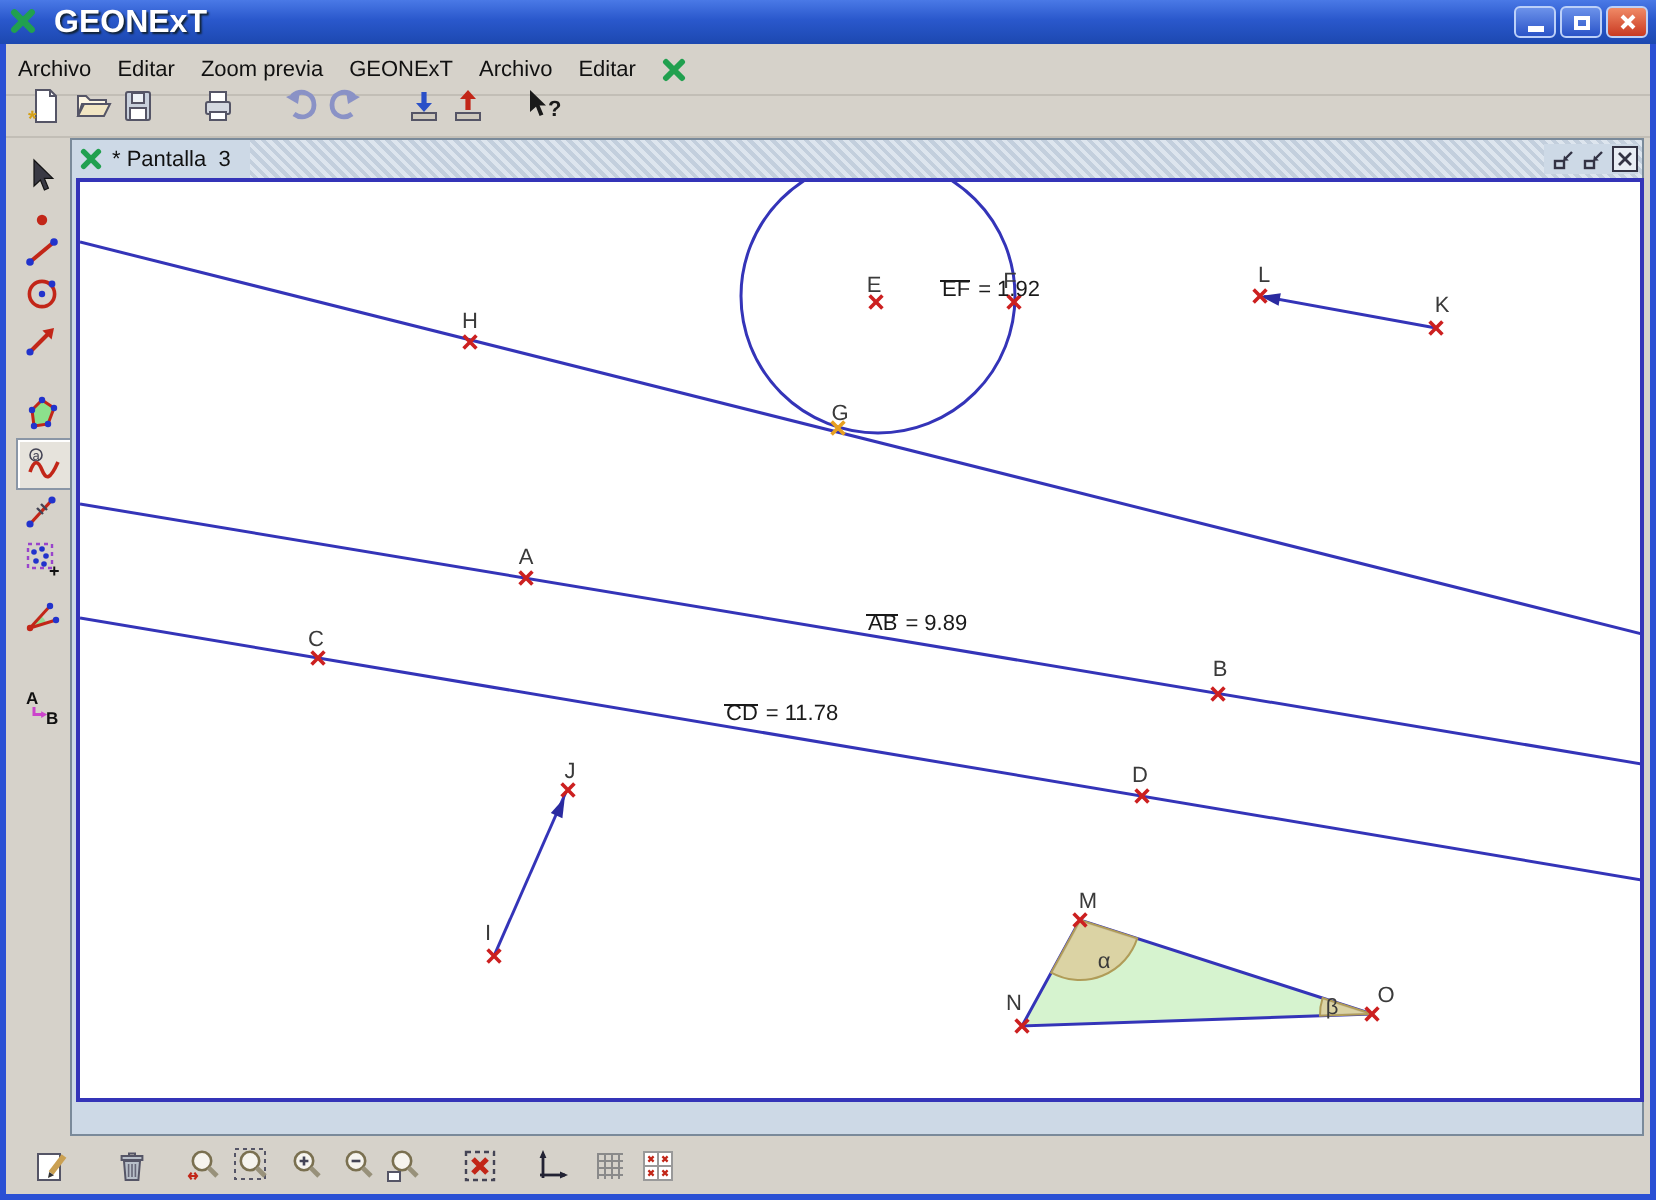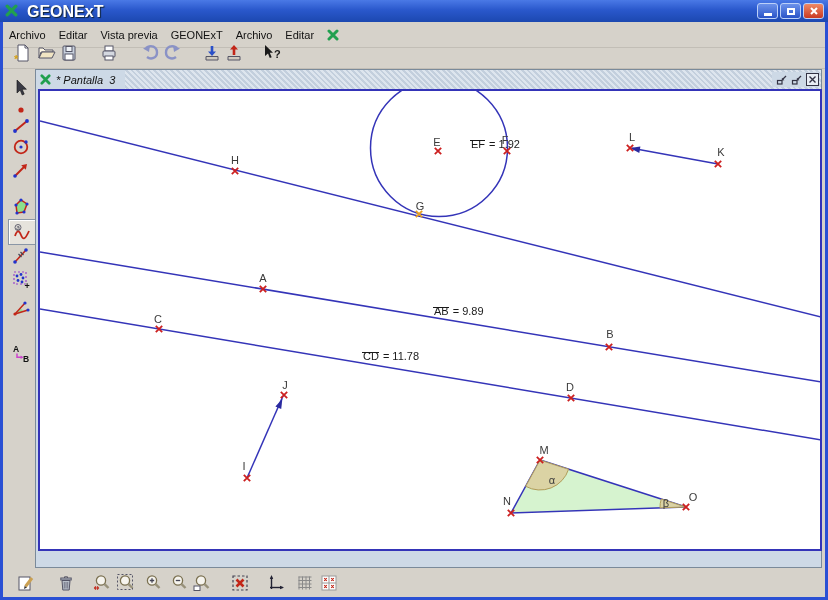--- a/index.html
+++ b/index.html
@@ -20,21 +20,21 @@
   .tb{position:absolute;width:24px;height:26px;display:flex;align-items:center;justify-content:center;}
   #toolbar-left{left:3px;top:68px;width:32px;height:529px;}
   .ltb{position:absolute;left:5px;width:26px;height:24px;display:flex;align-items:center;justify-content:center;}
   .ltb.selected{border:1px solid #8a96a6;background:#e6e3dc;box-shadow:inset 1px 1px 0 #fff;}
   #toolbar-bottom{left:3px;top:568px;width:822px;height:29px;}
   .btb{position:absolute;top:3px;width:26px;height:24px;display:flex;align-items:center;justify-content:center;}
   
   #iframe-win{left:35px;top:69px;width:787px;height:499px;background:#cdd9e6;border:1px solid #7a8a9a;box-sizing:border-box;}
   #int-titlebar{left:0;top:0;width:785px;height:19px;background:repeating-linear-gradient(45deg,#c3cfdd 0 2px,#dde5ee 2px 4px);display:flex;align-items:center;}
   #int-title-left{display:flex;align-items:center;height:19px;background:#cdd9e6;padding:0 10px 0 4px;}
-  #int-title-text{font-size:11px;color:#111;margin-left:5px;white-space:pre;font-style:italic;}
+  #int-title-text{font-size:11px;color:#111;margin-left:5px;white-space:pre;}
   #int-controls{position:absolute;right:2px;top:2px;display:flex;align-items:center;gap:3px;background:#cdd9e6;padding-left:4px;height:15px;}
   #canvas{left:2px;top:19px;width:784px;height:462px;background:#fff;border:2px solid #3434b8;box-sizing:border-box;}
   #int-statusbar{left:0;top:481px;width:785px;height:17px;background:#b7c6d8;border-top:1px solid #8fa2b8;display:flex;align-items:center;font-size:11px;color:#111;gap:18px;}
   #int-statusbar .sicon{margin-left:4px;}
   
   .edge{background:#2a50d4;}
   svg text{font-family:"Liberation Sans",sans-serif;}
   .ptlabel{font-size:11px;fill:#3a3a3a;}
   .meas{font-size:11px;fill:#1a1a1a;}
 </style>
@@ -59,21 +59,21 @@
           <svg width="10" height="10" viewBox="0 0 10 10">
             <path d="M2 2l6 6M2 8l6-6" stroke="#fff" stroke-width="2"></path>
           </svg>
         </div>
     </div>
   </div>
 
   <div id="menubar" class="abs">
     <span class="menu-item">Archivo</span>
     <span class="menu-item">Editar</span>
-    <span class="menu-item">Vista previa</span>
+    <span class="menu-item">Zoom previa</span>
     <span class="menu-item">GEONExT</span>
     <span class="menu-item">Archivo</span>
     <span class="menu-item">Editar</span>
     <svg width="12" height="12" viewBox="0 0 12 12">
         <path d="M2 2L10 10M2 10L10 2" stroke="#21a04f" stroke-width="3" stroke-linecap="round"></path>
       </svg>
   </div>
 
   <div id="toolbar-top" class="abs">
     <div class="tb" style="left:8px;top:1px">

